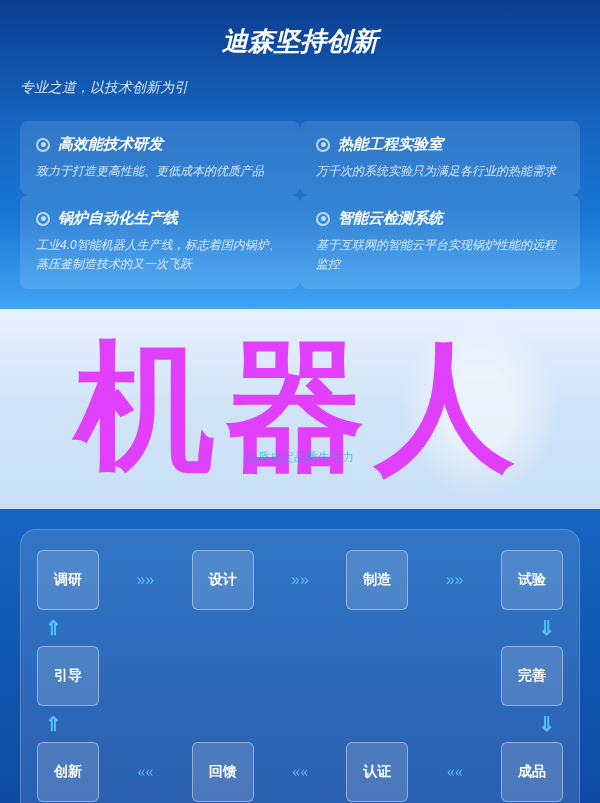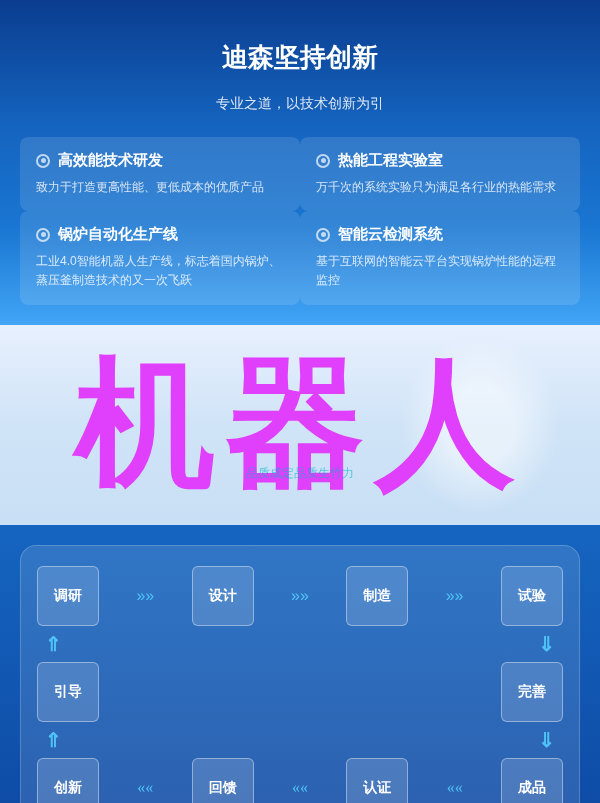--- a/index.html
+++ b/index.html
@@ -6,34 +6,35 @@
     body {
       width: 600px;
       height: 803px;
       overflow: hidden;
       font-family: 'Microsoft YaHei', 'PingFang SC', sans-serif;
     }
 
     
     .top-section {
       background: linear-gradient(180deg, #0a3d8f 0%, #1565c0 40%, #1976d2 70%, #42a5f5 100%);
-      padding: 40px 20px 20px;
+      padding: 24px 20px 20px;
       position: relative;
+      font-style: italic;
     }
 
     .main-title {
       text-align: center;
       color: #fff;
       font-size: 26px;
       font-weight: bold;
       margin-bottom: 8px;
     }
 
     .sub-title {
-      text-align: center;
+      text-align: left;
       color: rgba(255,255,255,0.85);
       font-size: 14px;
       margin-bottom: 24px;
       margin-top: 20px;
     }
 
     .cards-grid {
       display: grid;
       grid-template-columns: 1fr 1fr;
       gap: 0;

